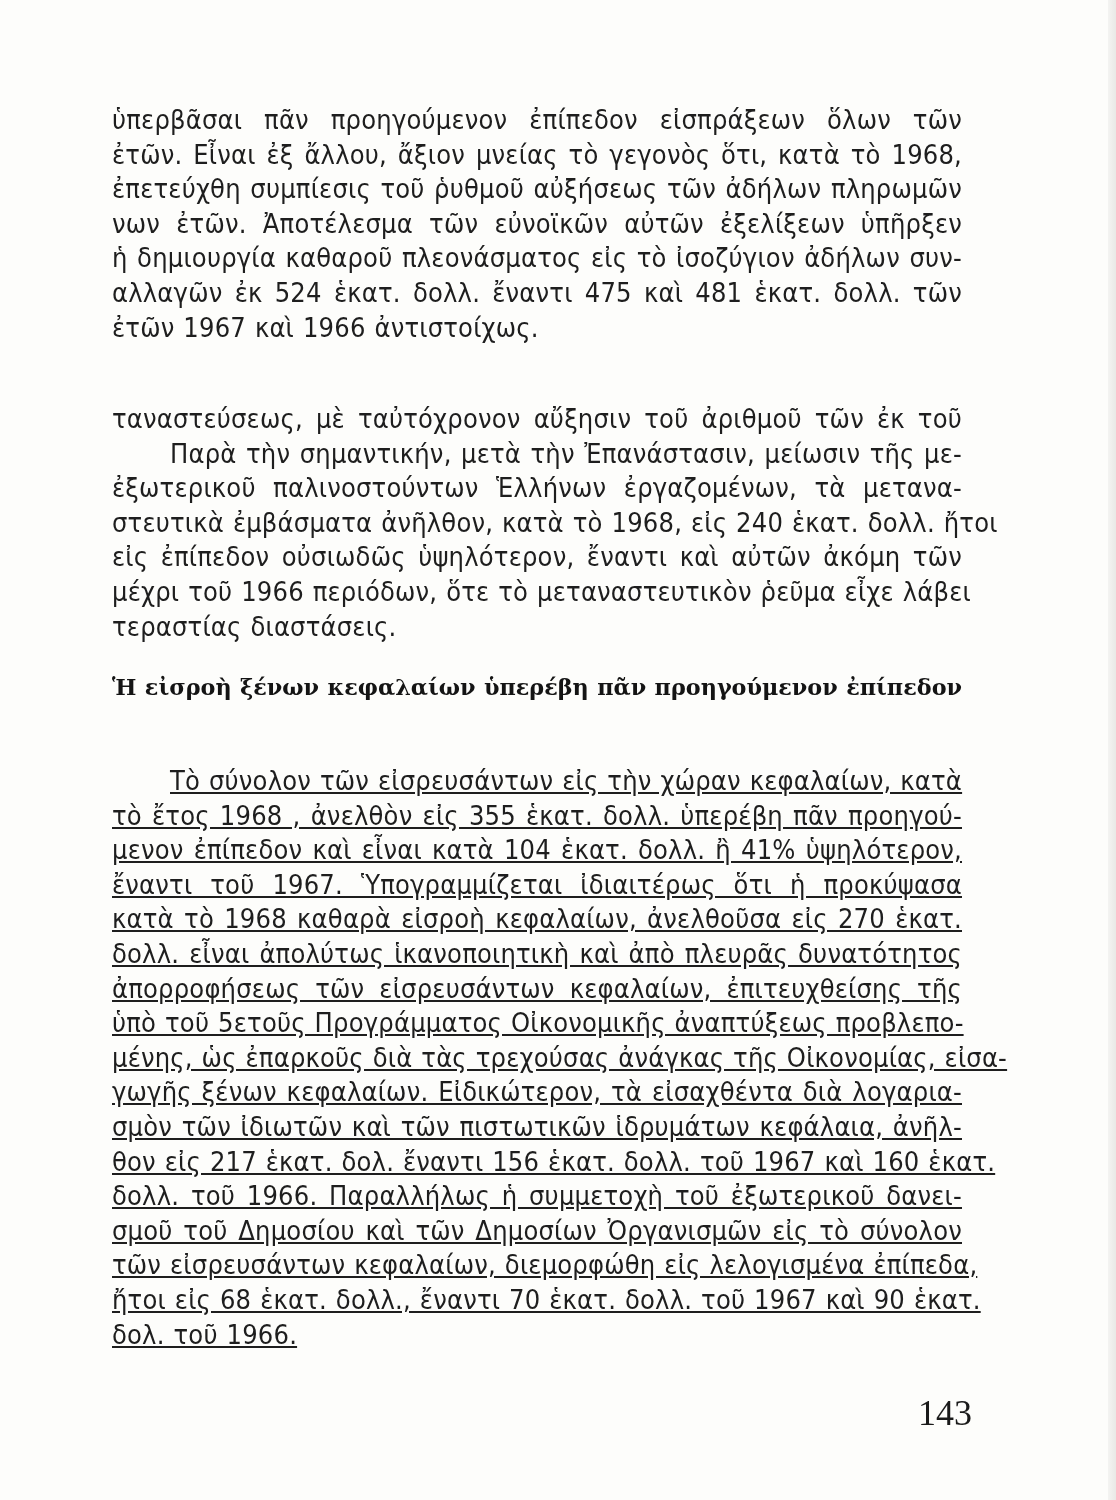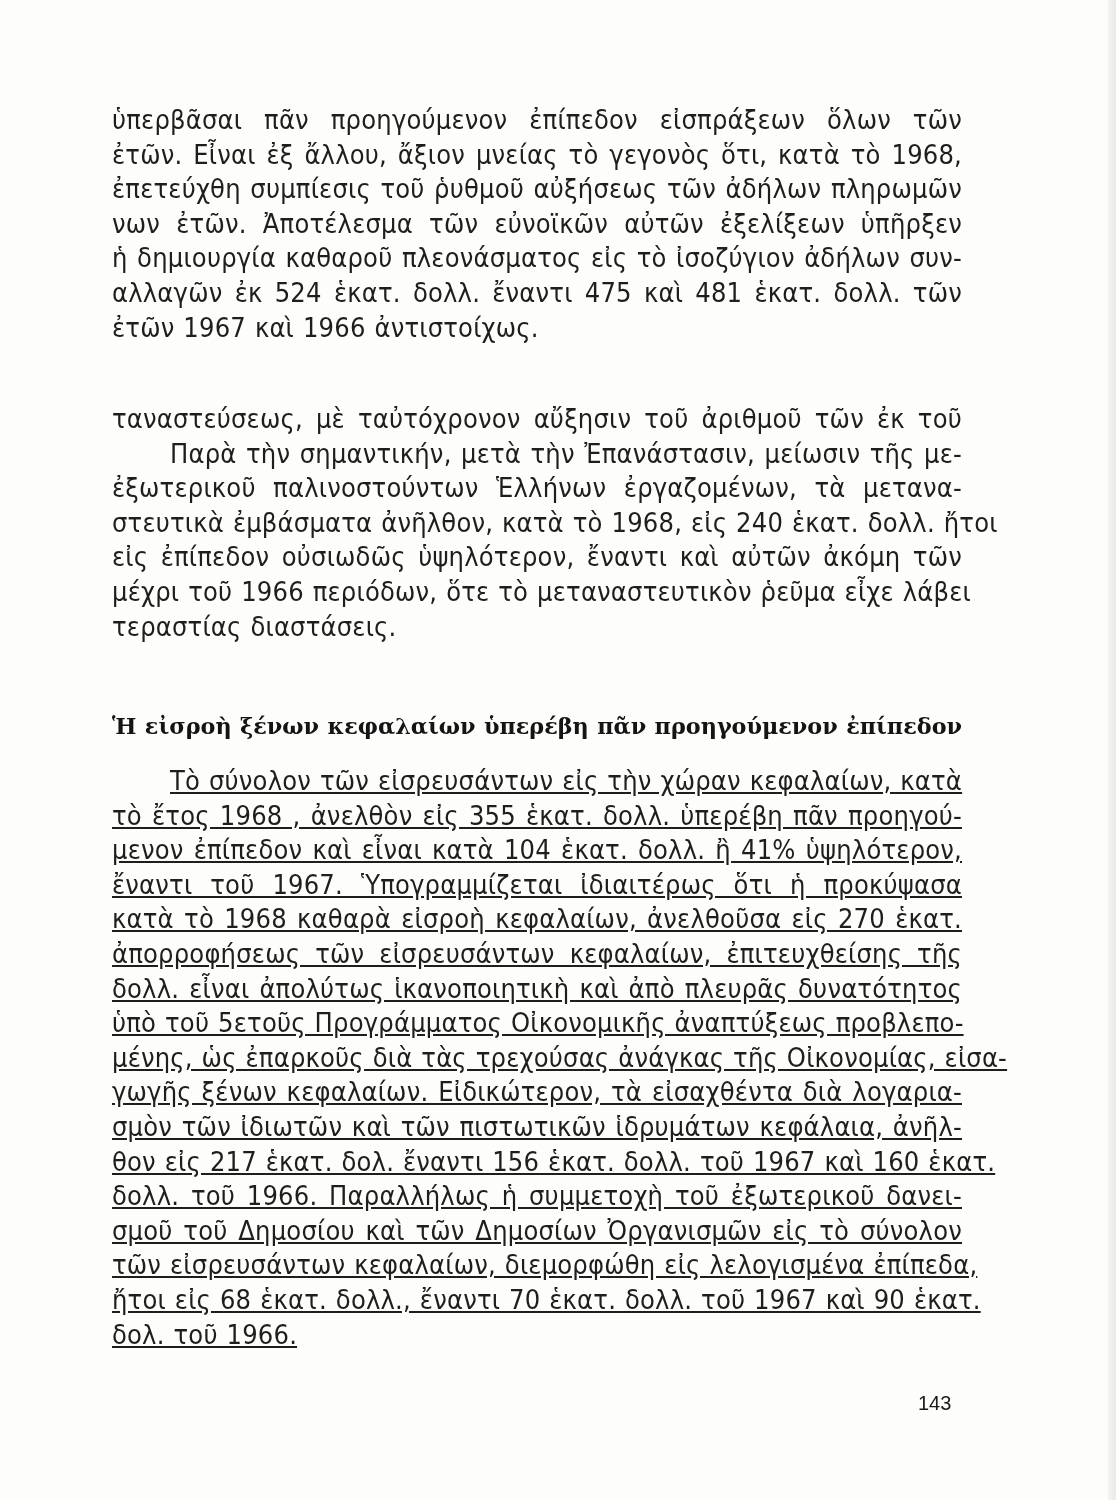--- a/index.html
+++ b/index.html
@@ -32,38 +32,38 @@
       text-align-last: justify;
       font-stretch: condensed;
     }
     .line.last { text-align-last: left; }
     .line.indent { padding-left: 58px; }
     #para1 { top: 103px; }
     #para2 { top: 402px; }
     #heading {
       position: absolute;
       left: 112px;
-      top: 709px;
+      top: 670px;
       width: 850px;
       font-family: "DejaVu Serif", serif;
       font-weight: bold;
       font-size: 22.5px;
       line-height: 34px;
       white-space: nowrap;
       text-align: justify;
       text-align-last: justify;
       color: #141414;
     }
     #para3 { top: 764px; text-decoration: underline; }
     #page-number {
       position: absolute;
       left: 918px;
       top: 1392px;
-      font-family: Liberation Sans, sans-serif;
-      font-size: 20px;
+      font-family: Liberation Serif, serif;
+      font-size: 36px;
       color: #1a1a1a;
     }
   </style>
 </head>
 <body>
 
 <div class="page-edge"></div>
 
 <div id="para1" class="text-block">
   <span class="line">ὑπερβᾶσαι πᾶν προηγούμενον ἐπίπεδον εἰσπράξεων ὅλων τῶν</span>
@@ -86,22 +86,22 @@
 </div>
 
 <div id="heading" style="font-size: 22.3251px;">Ἡ εἰσροὴ ξένων κεφαλαίων ὑπερέβη πᾶν προηγούμενον ἐπίπεδον</div>
 
 <div id="para3" class="text-block">
   <span class="line indent">Τὸ σύνολον τῶν εἰσρευσάντων εἰς τὴν χώραν κεφαλαίων, κατὰ</span>
   <span class="line">τὸ ἔτος 1968 , ἀνελθὸν εἰς 355 ἑκατ. δολλ. ὑπερέβη πᾶν προηγού-</span>
   <span class="line">μενον ἐπίπεδον καὶ εἶναι κατὰ 104 ἑκατ. δολλ. ἢ 41% ὑψηλότερον,</span>
   <span class="line">ἔναντι τοῦ 1967. Ὑπογραμμίζεται ἰδιαιτέρως ὅτι ἡ προκύψασα</span>
   <span class="line">κατὰ τὸ 1968 καθαρὰ εἰσροὴ κεφαλαίων, ἀνελθοῦσα εἰς 270 ἑκατ.</span>
+  <span class="line">δολλ. εἶναι ἀπολύτως ἱκανοποιητικὴ καὶ ἀπὸ πλευρᾶς δυνατότητος</span>
   <span class="line">ἀπορροφήσεως τῶν εἰσρευσάντων κεφαλαίων, ἐπιτευχθείσης τῆς</span>
-  <span class="line">δολλ. εἶναι ἀπολύτως ἱκανοποιητικὴ καὶ ἀπὸ πλευρᾶς δυνατότητος</span>
   <span class="line">ὑπὸ τοῦ 5ετοῦς Προγράμματος Οἰκονομικῆς ἀναπτύξεως προβλεπο-</span>
   <span class="line">μένης, ὡς ἐπαρκοῦς διὰ τὰς τρεχούσας ἀνάγκας τῆς Οἰκονομίας, εἰσα-</span>
   <span class="line">γωγῆς ξένων κεφαλαίων. Εἰδικώτερον, τὰ εἰσαχθέντα διὰ λογαρια-</span>
   <span class="line">σμὸν τῶν ἰδιωτῶν καὶ τῶν πιστωτικῶν ἱδρυμάτων κεφάλαια, ἀνῆλ-</span>
   <span class="line">θον εἰς 217 ἑκατ. δολ. ἔναντι 156 ἑκατ. δολλ. τοῦ 1967 καὶ 160 ἑκατ.</span>
   <span class="line">δολλ. τοῦ 1966. Παραλλήλως ἡ συμμετοχὴ τοῦ ἐξωτερικοῦ δανει-</span>
   <span class="line">σμοῦ τοῦ Δημοσίου καὶ τῶν Δημοσίων Ὀργανισμῶν εἰς τὸ σύνολον</span>
   <span class="line">τῶν εἰσρευσάντων κεφαλαίων, διεμορφώθη εἰς λελογισμένα ἐπίπεδα,</span>
   <span class="line">ἤτοι εἰς 68 ἑκατ. δολλ., ἔναντι 70 ἑκατ. δολλ. τοῦ 1967 καὶ 90 ἑκατ.</span>
   <span class="line last">δολ. τοῦ 1966.</span>

